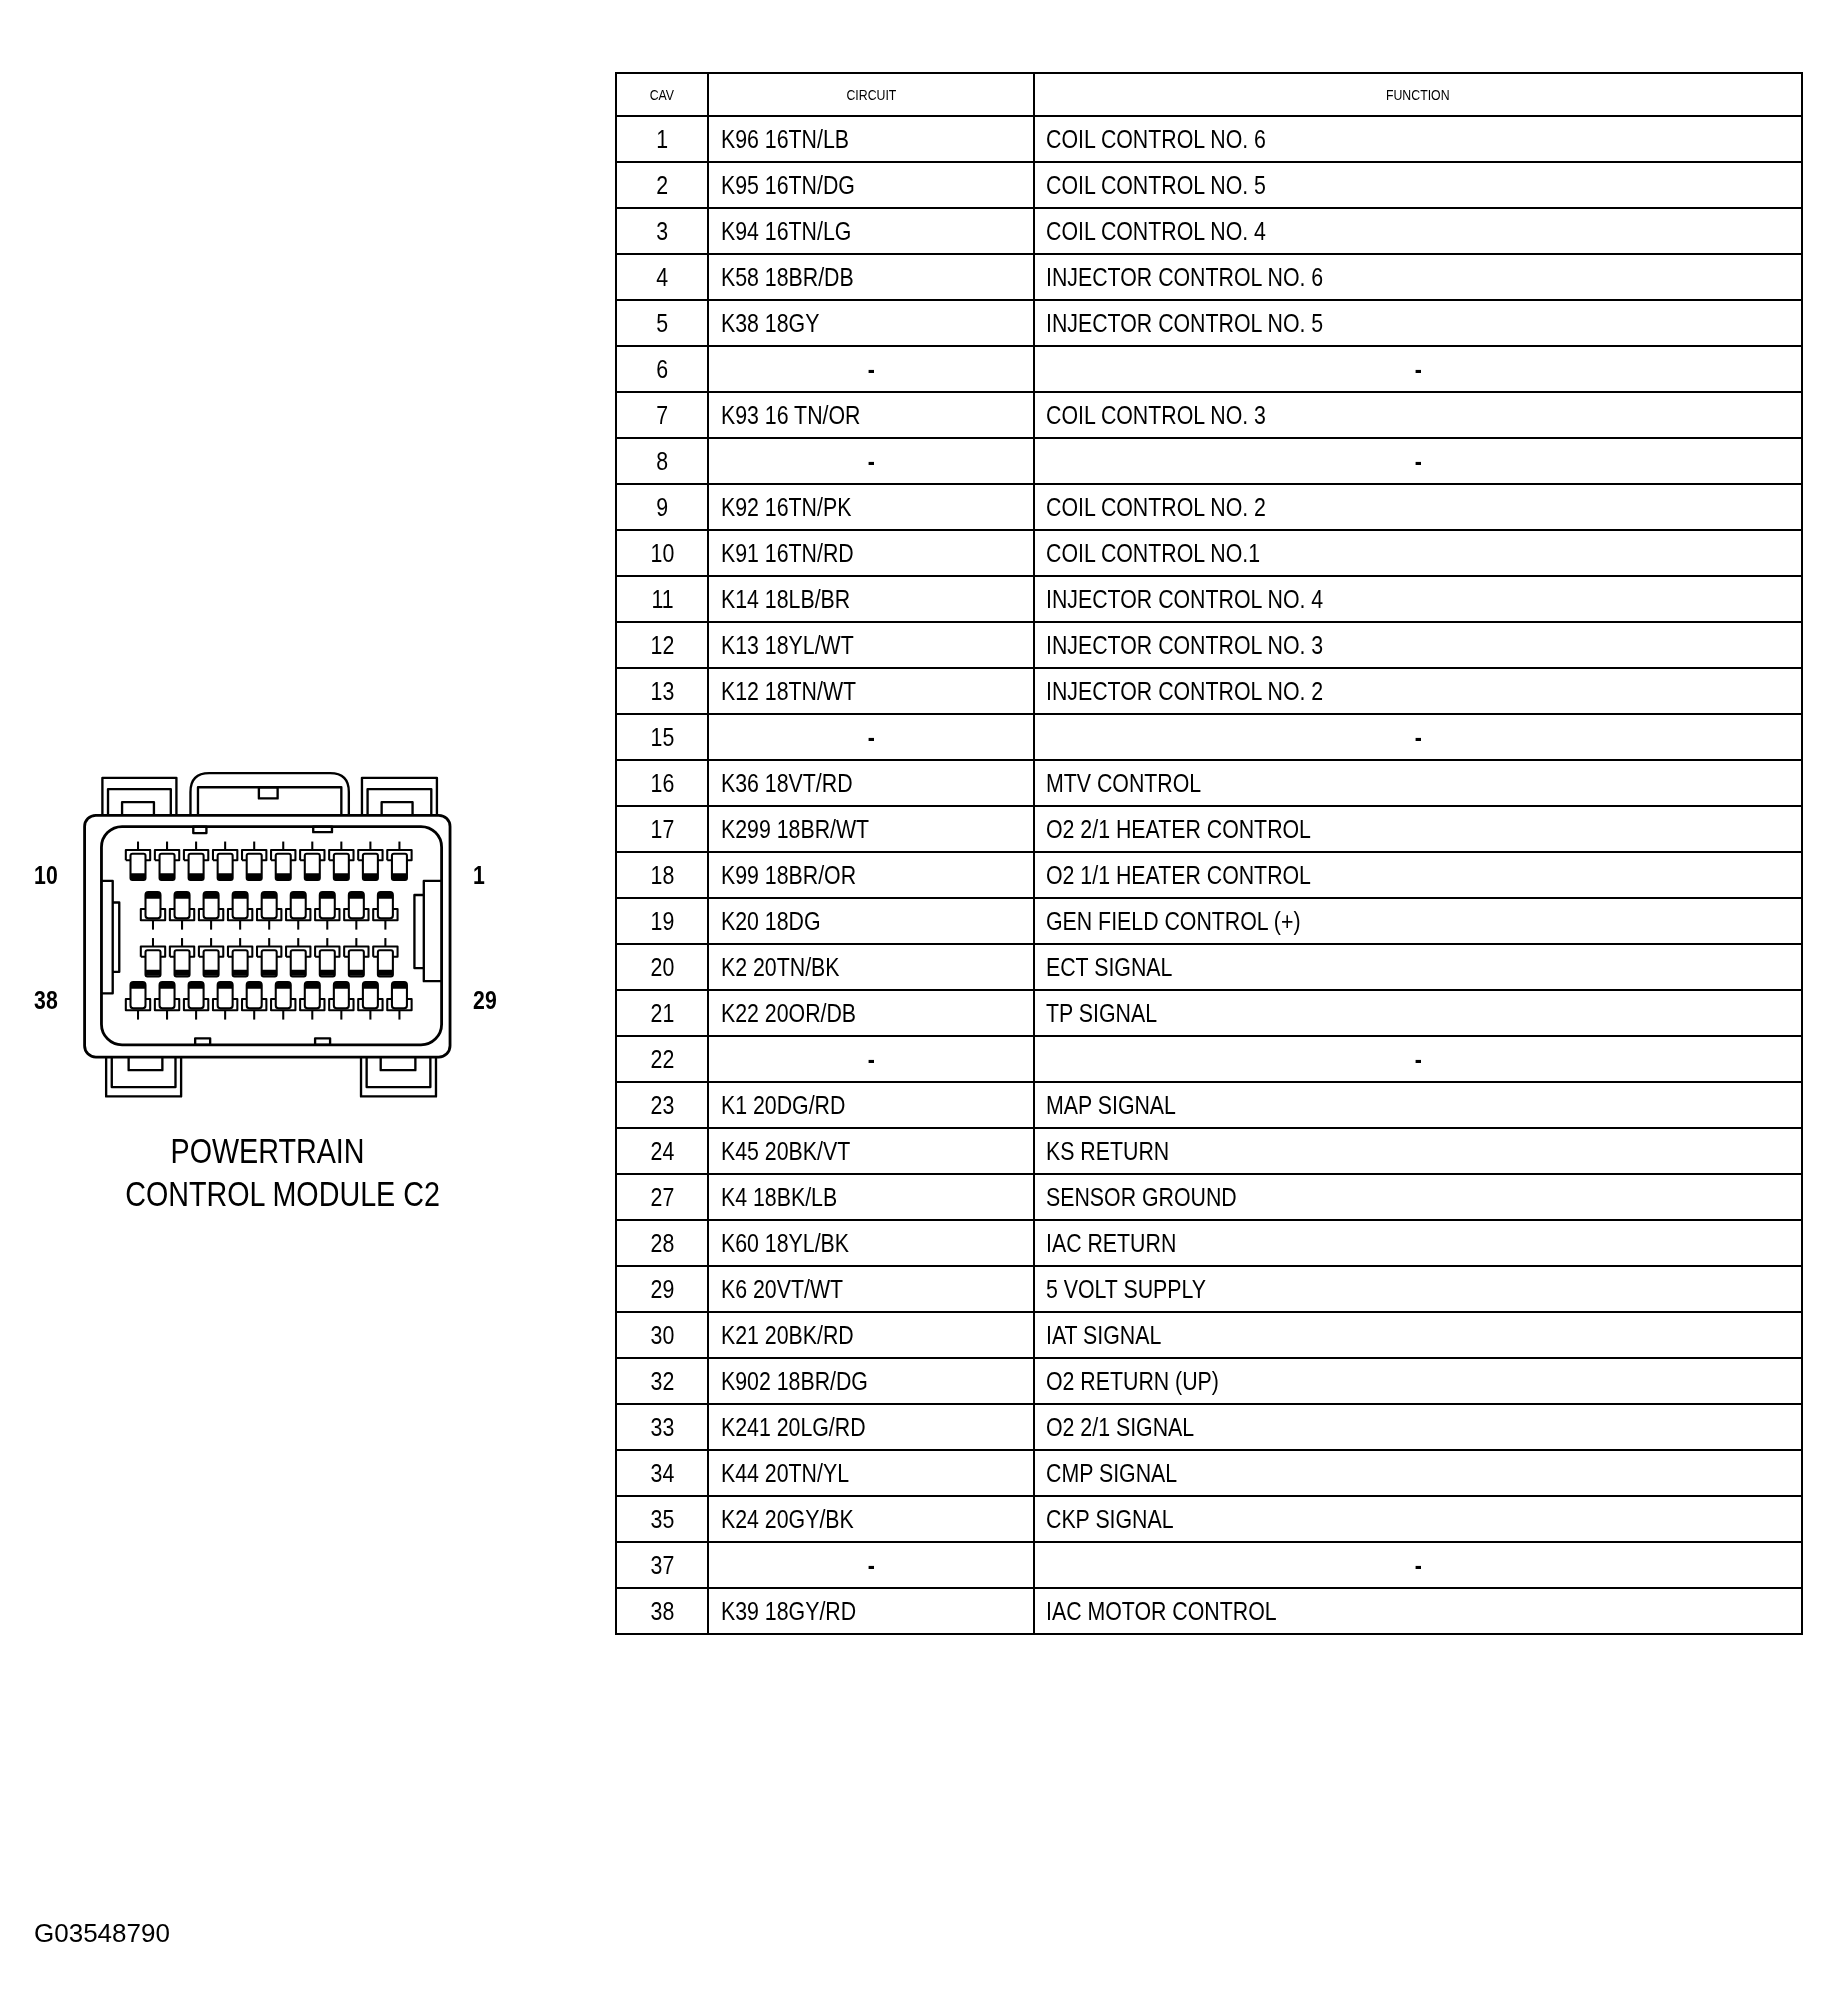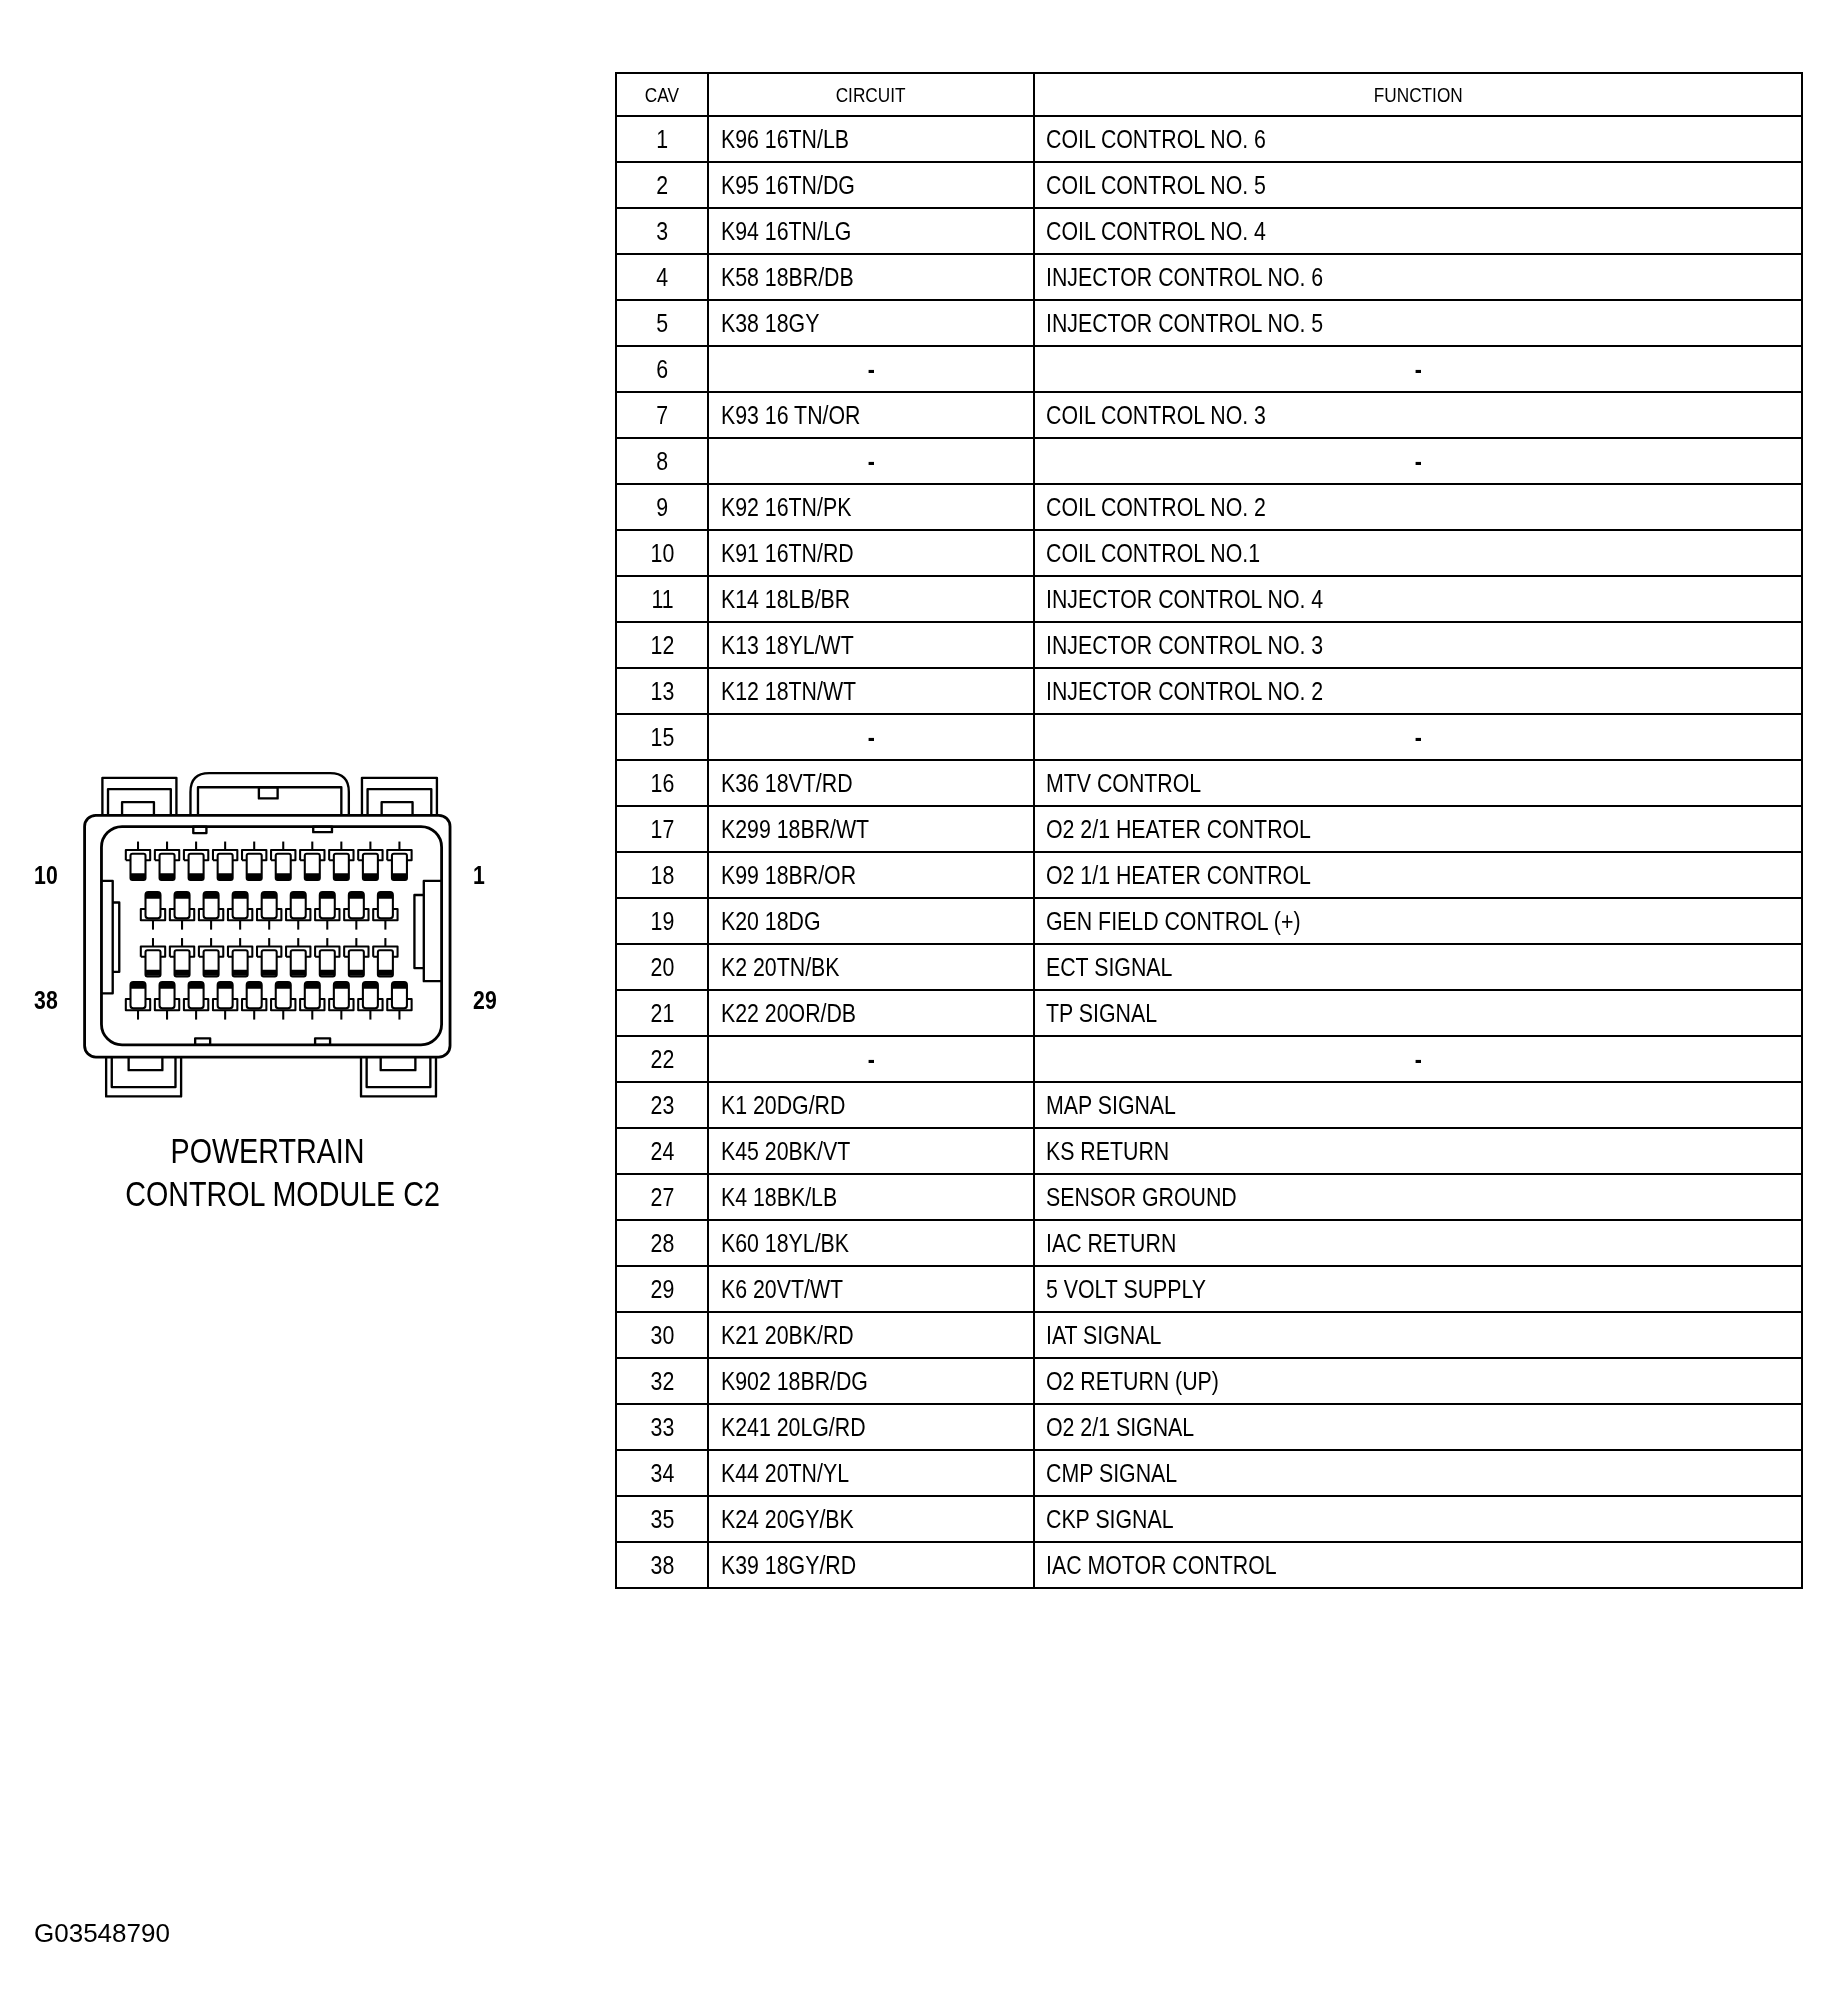--- a/index.html
+++ b/index.html
@@ -63,21 +63,21 @@
   .pinout-table td {
     border: 2.3px solid #000;
     padding: 0;
     height: 44px;
     overflow: hidden;
     white-space: nowrap;
   }
   .pinout-table th {
     height: 41px;
     font-weight: normal;
-    font-size: 21px;
+    font-size: 15px;
     text-align: center;
   }
   .pinout-table th span,
   .pinout-table td span {
     display: inline-block;
     transform: scaleX(0.82);
   }
   .pinout-table th span { transform-origin: center; }
   .col-cav { width: 92px; }
   .col-circuit { width: 326px; }
@@ -568,20 +568,25 @@
         <td class="cell-cav"><span>34</span></td>
         <td class="cell-circuit"><span>K44 20TN/YL</span></td>
         <td class="cell-function"><span>CMP SIGNAL</span></td>
       </tr>
       <tr>
         <td class="cell-cav"><span>35</span></td>
         <td class="cell-circuit"><span>K24 20GY/BK</span></td>
         <td class="cell-function"><span>CKP SIGNAL</span></td>
       </tr>
       <tr>
+        <td class="cell-cav"><span>37</span></td>
+        <td class="cell-circuit cell-empty"><span>-</span></td>
+        <td class="cell-function cell-empty"><span>-</span></td>
+      </tr>
+      <tr>
         <td class="cell-cav"><span>38</span></td>
         <td class="cell-circuit"><span>K39 18GY/RD</span></td>
         <td class="cell-function"><span>IAC MOTOR CONTROL</span></td>
       </tr>
     </tbody>
 </table>
 
 <div class="figure-id">G03548790</div>
 
 

